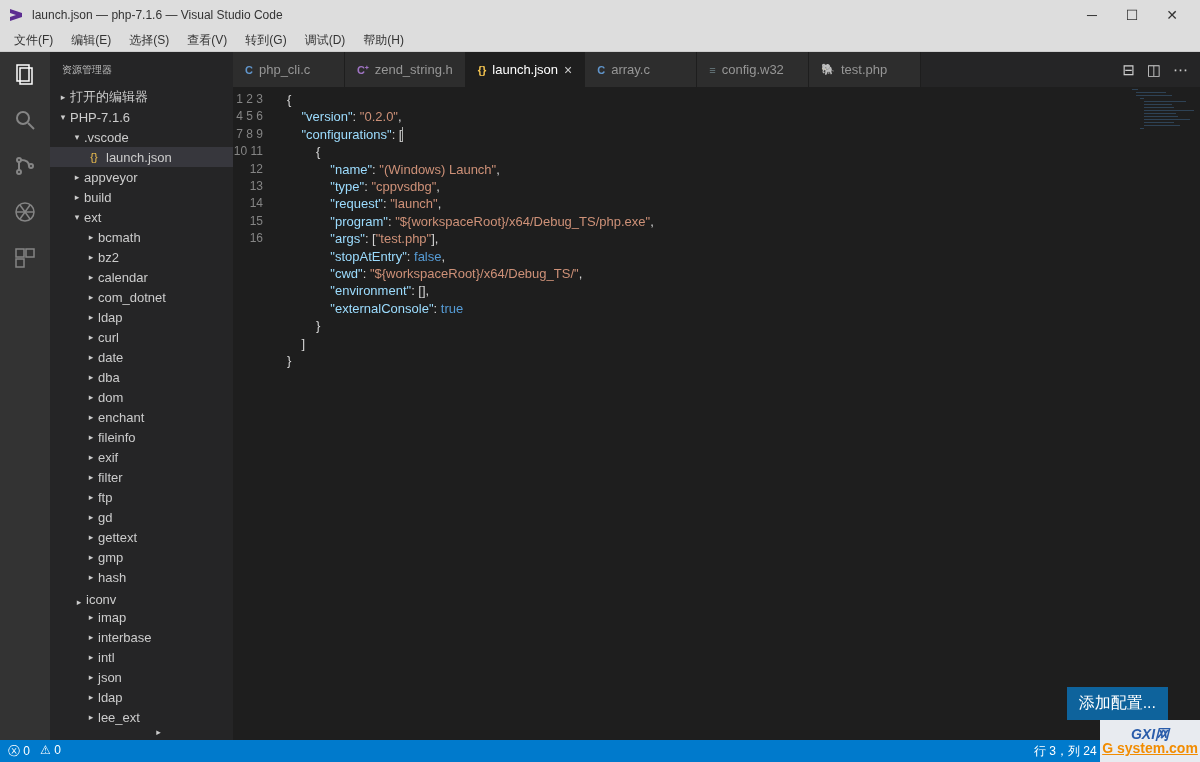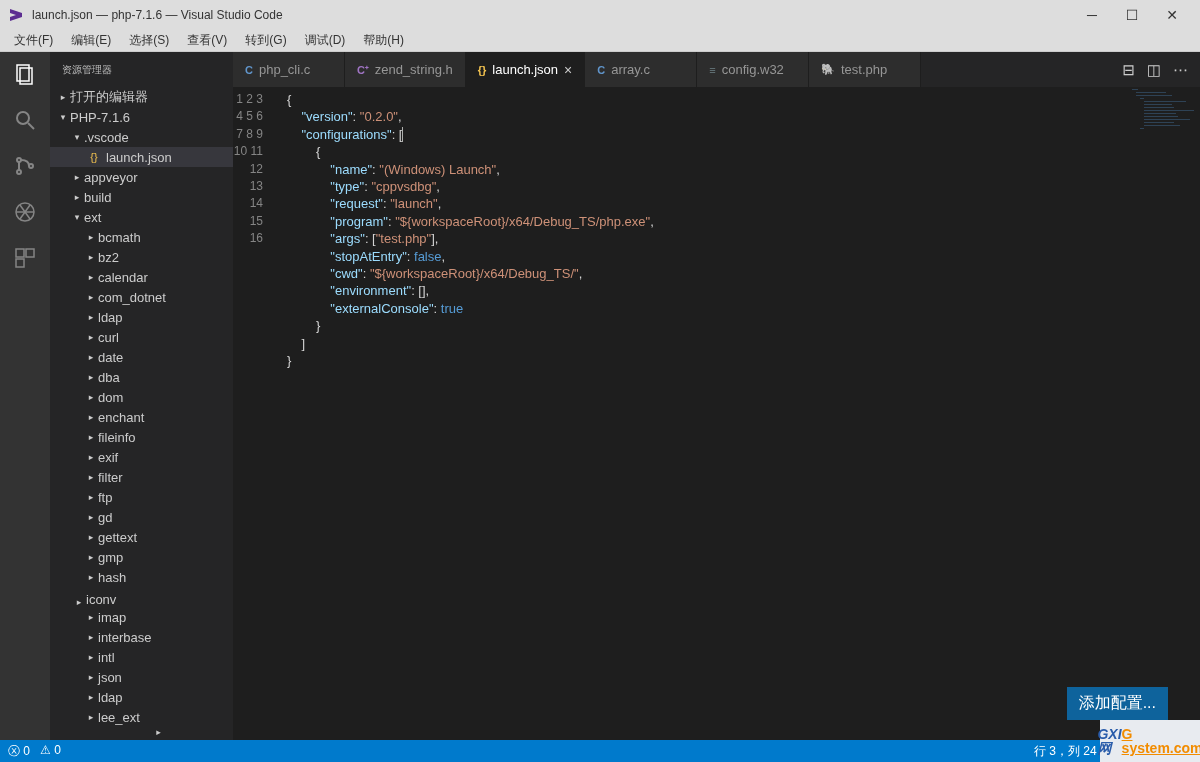--- a/index.html
+++ b/index.html
@@ -34,21 +34,21 @@
 .tabs-right .trbtn { cursor: pointer; font-size: 15px; }
 .editor { flex: 1; display: flex; font-family: Consolas, monospace; font-size: 13px; position: relative; overflow: hidden;}
 .gutter { width: 44px; background: #1e1e1e; color: #858585; text-align: right; padding: 4px 14px 0 0; line-height: 17.4px; font-size: 12px;}
 .code { flex: 1; padding: 4px 0 0 10px; line-height: 17.4px; white-space: pre; }
 .minimap { position: absolute; right: 0; top: 0; width: 70px; height: 50px; opacity: 0.6; }
 .add-config { position: absolute; right: 32px; bottom: 20px; background: #0e639c; color: #fff; padding: 6px 12px; font-size: 16px; border: none; cursor: pointer; }
 .statusbar { height: 22px; background: #007acc; display: flex; align-items: center; color: #fff; font-size: 12px; padding: 0 8px; }
 .statusbar .sleft { display: flex; gap: 10px; }
 .statusbar .sright { margin-left: auto; display: flex; gap: 12px; }
 .statusbar .sitem { cursor: pointer; }
-.watermark { position: absolute; bottom: 0; right: 0; width: 100px; height: 42px; background: #e8ebf0; color: #2a5caa; font-size: 14px; font-weight: bold; display:flex; align-items:center; justify-content:center; flex-direction:row; line-height:1; pointer-events:none;}
+.watermark { position: absolute; bottom: 0; right: 0; width: 100px; height: 42px; background: #e8ebf0; color: #2a5caa; font-size: 14px; font-weight: bold; display:flex; align-items:center; justify-content:center; flex-direction:column; line-height:1; pointer-events:none;}
 .watermark .sub{font-size:14px; color:#f28c00;text-decoration:underline;}
 
 .c-key { color: #9cdcfe; }
 .c-str { color: #ce9178; }
 .c-bool { color: #569cd6; }
 .c-pun { color: #d4d4d4; }
 .c-brk { color: #d4d4d4; }
 .c-cursor { border-left: 1px solid #aeafad; }
 .ticon-c { color: #6196cc; }
 .ticon-h { color: #a074c4; }

